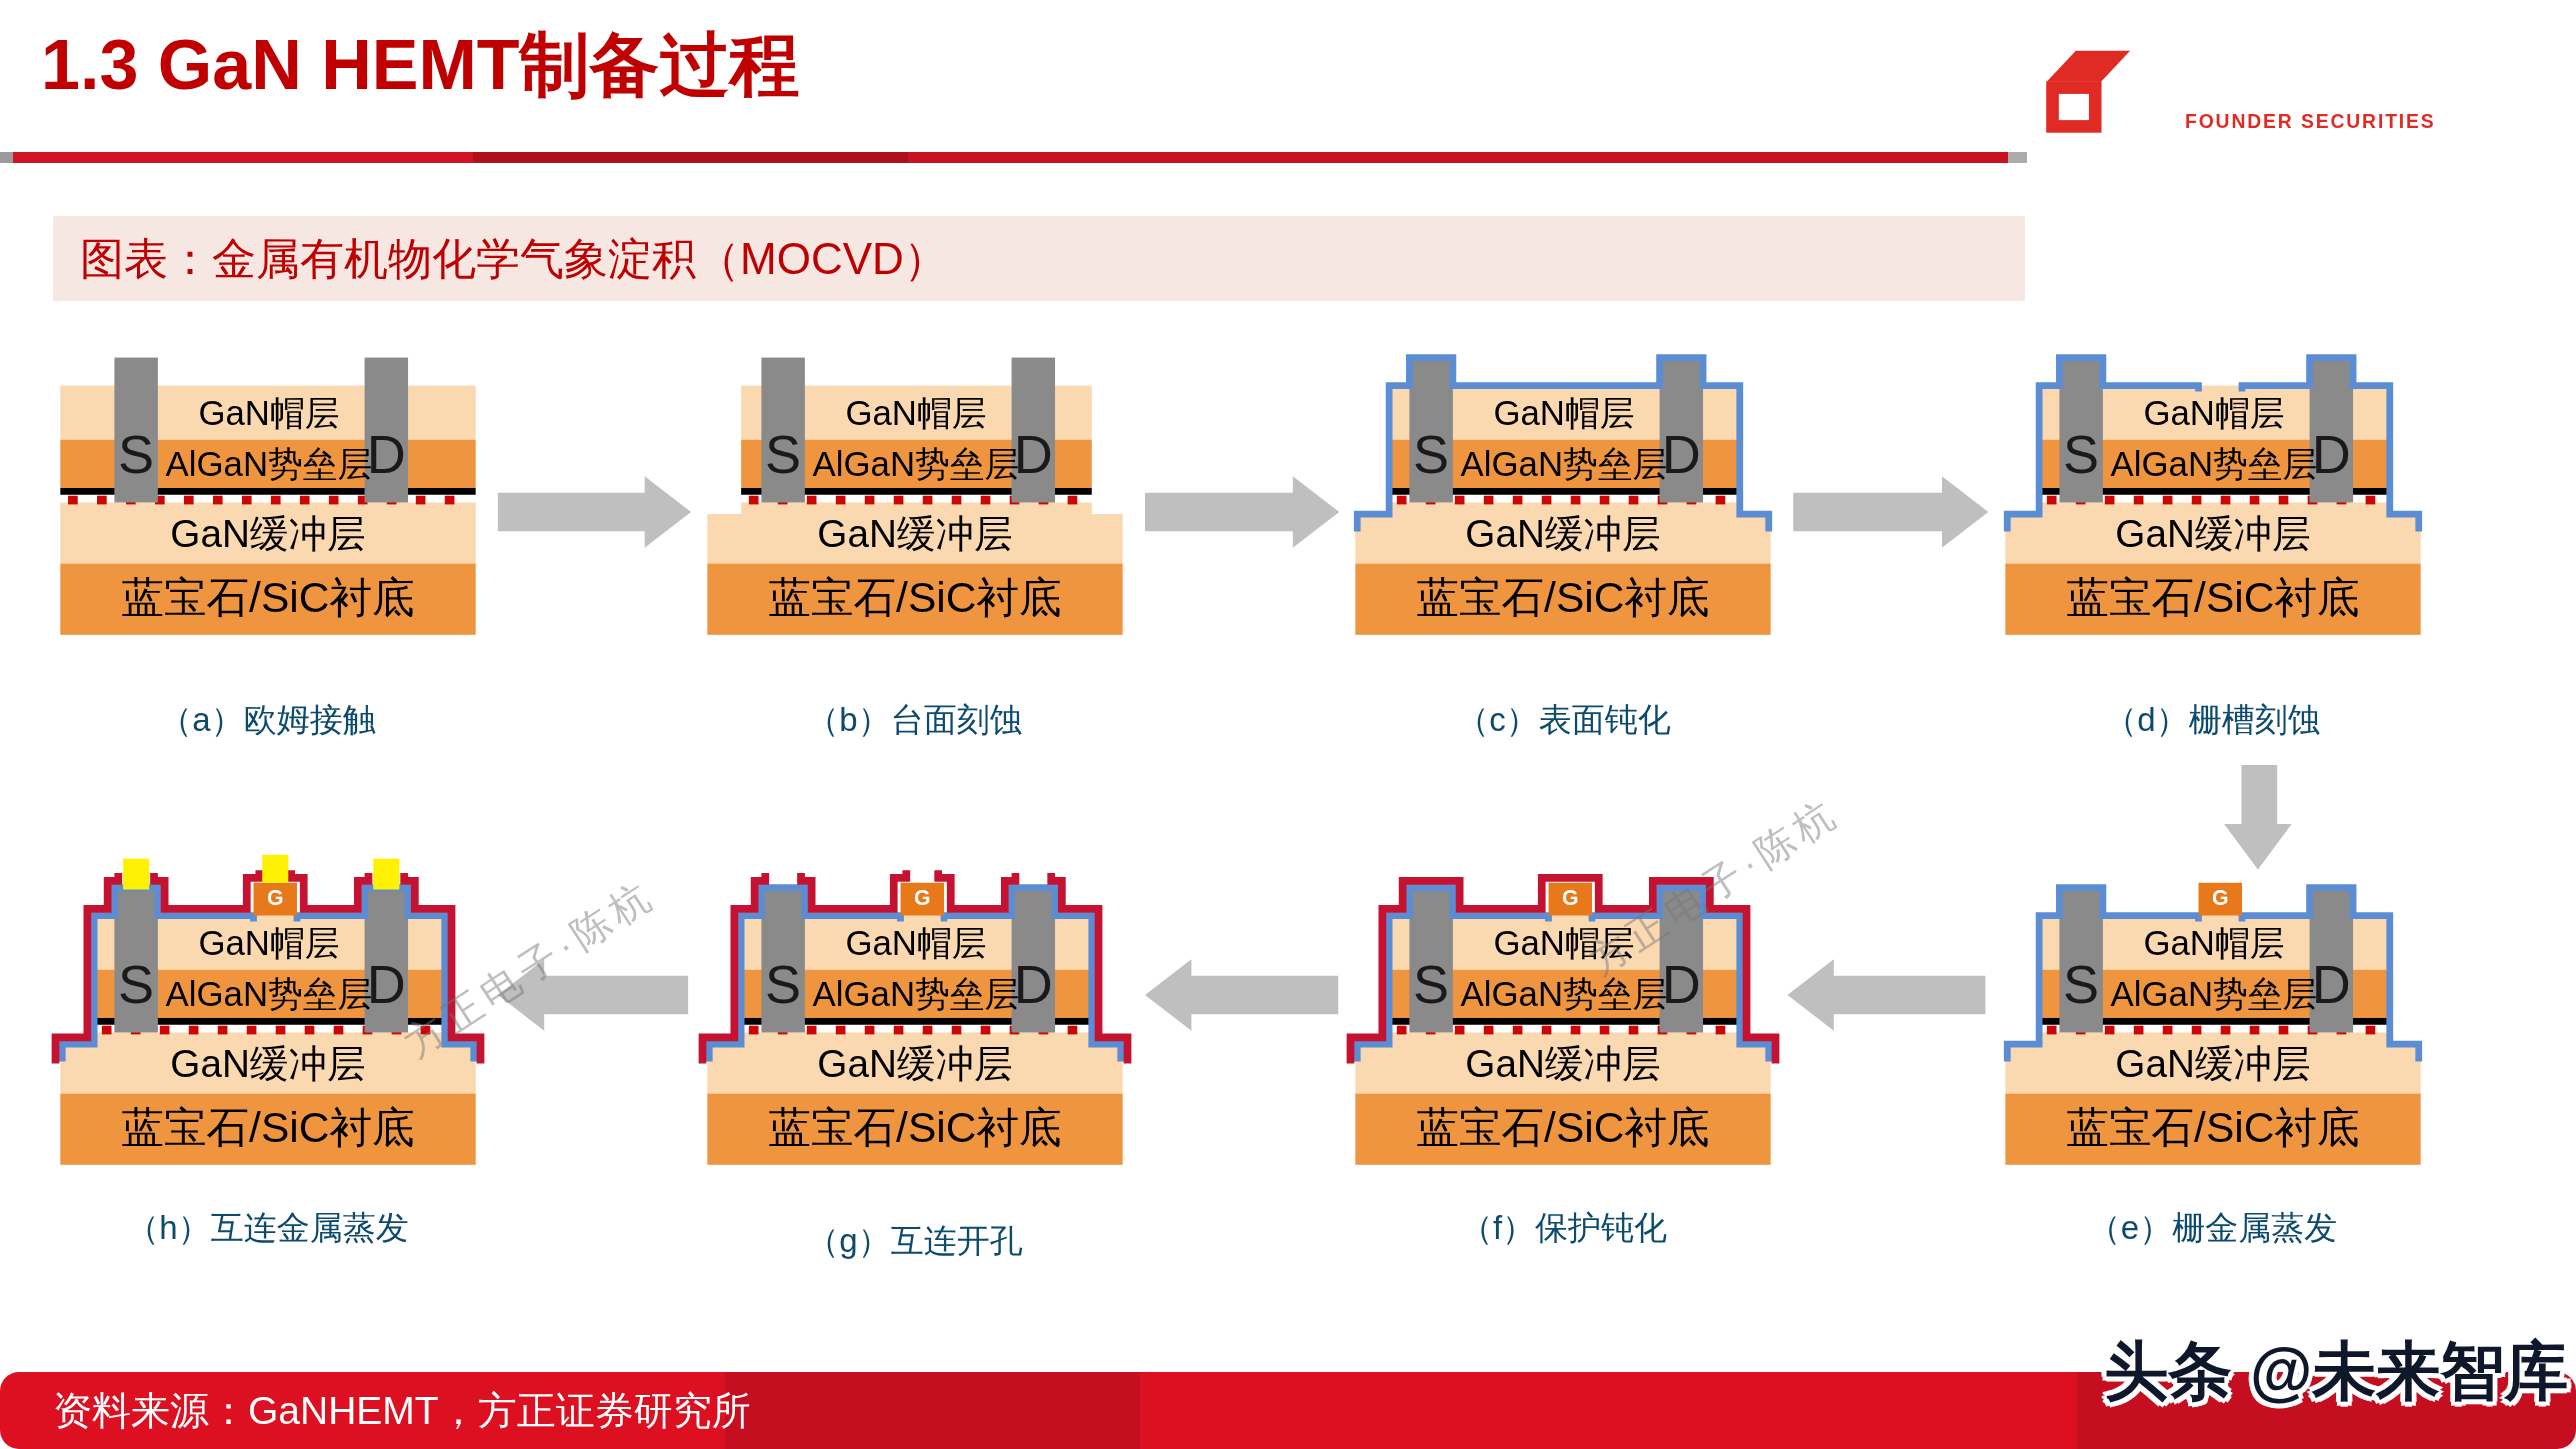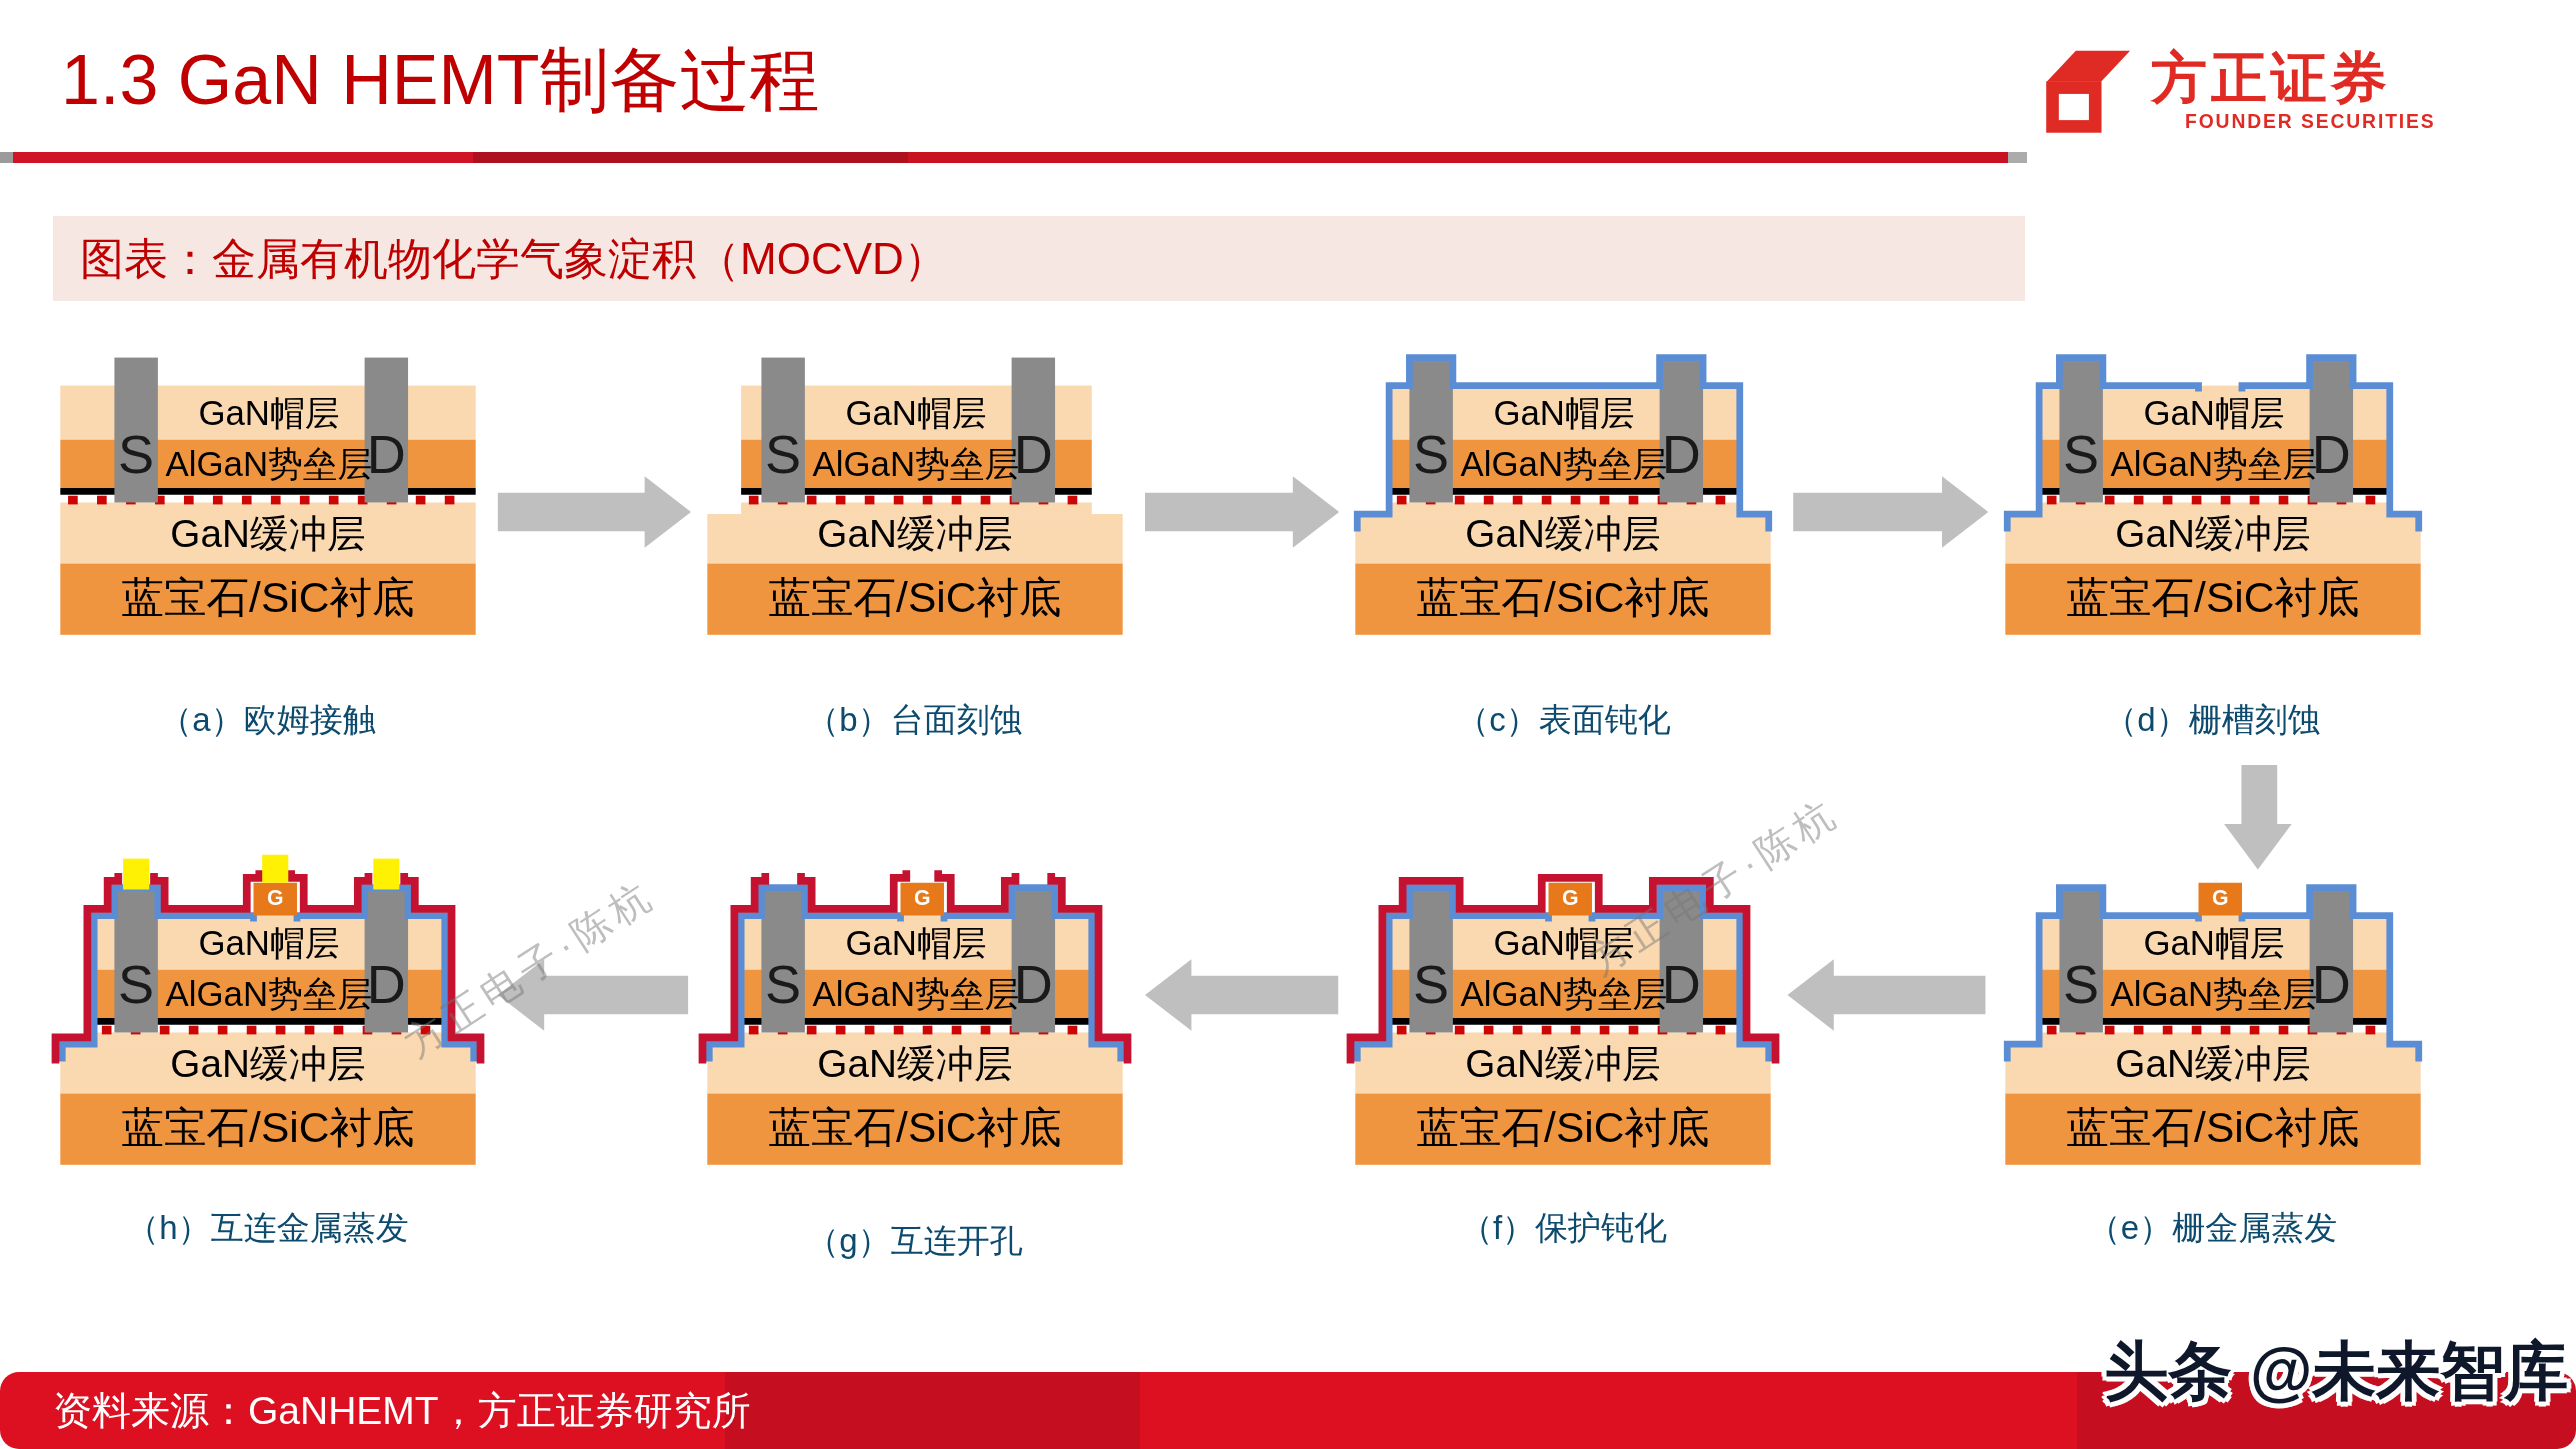--- a/index.html
+++ b/index.html
@@ -1,18 +1,18 @@
 <!DOCTYPE html>
 <html><head>
 <meta charset="utf-8">
 <style>
   html,body{margin:0;padding:0;background:#fff;}
   .slide{position:relative;width:2576px;height:1449px;background:#ffffff;overflow:hidden;
          font-family:"Liberation Sans",sans-serif;}
-  .title{position:absolute;left:61px;top:19.3px;font-size:70px;font-weight:normal;color:#C00000;margin-top:15px;}
+  .title{position:absolute;left:41px;top:19.3px;font-size:70px;font-weight:bold;color:#C00000;}
   
   .logo-wrap{position:absolute;left:2037px;top:41px;width:502px;height:106px;}
   .logo-cn{position:absolute;left:114px;top:0px;font-size:56px;font-weight:bold;color:#E02B25;letter-spacing:3.9px;}
   .logo-en{position:absolute;left:116px;top:70px;font-size:19.3px;font-weight:bold;color:#E02B25;letter-spacing:1.9px;margin-left:32px;}
   .logo-cube{position:absolute;left:0;top:1.9px;}
   
   .divider{position:absolute;left:0;top:152px;width:2576px;height:10.6px;}
   .divider div{position:absolute;top:0;height:10.6px;}
   
   .banner{position:absolute;left:53px;top:216px;width:1972px;height:85px;background:#F7E7E3;}
@@ -36,21 +36,20 @@
 
 <div class="slide">
 
   <div class="title">1.3 GaN HEMT制备过程</div>
 
   <div class="logo-wrap">
     <svg class="logo-cube" width="97" height="97" viewBox="0 0 100 100">
       <polygon points="10,40 40,8 96,8 66,40" fill="#E02B25"></polygon>
       <rect x="16" y="46" width="44" height="40" fill="#ffffff" stroke="#E02B25" stroke-width="13"></rect>
     </svg>
-    <div class="logo-cn">方正证券</div>
     <div class="logo-en">FOUNDER SECURITIES</div>
   </div>
 
   <div class="divider">
     <div style="left:0;width:12.6px;background:#9B9B9B;"></div>
     <div style="left:12.6px;width:461px;background:#D01325;"></div>
     <div style="left:473px;width:435px;background:#AF101E;"></div>
     <div style="left:908px;width:1100px;background:#C8121F;"></div>
     <div style="left:2008px;width:19.3px;background:#ABABAB;"></div>
   </div>

